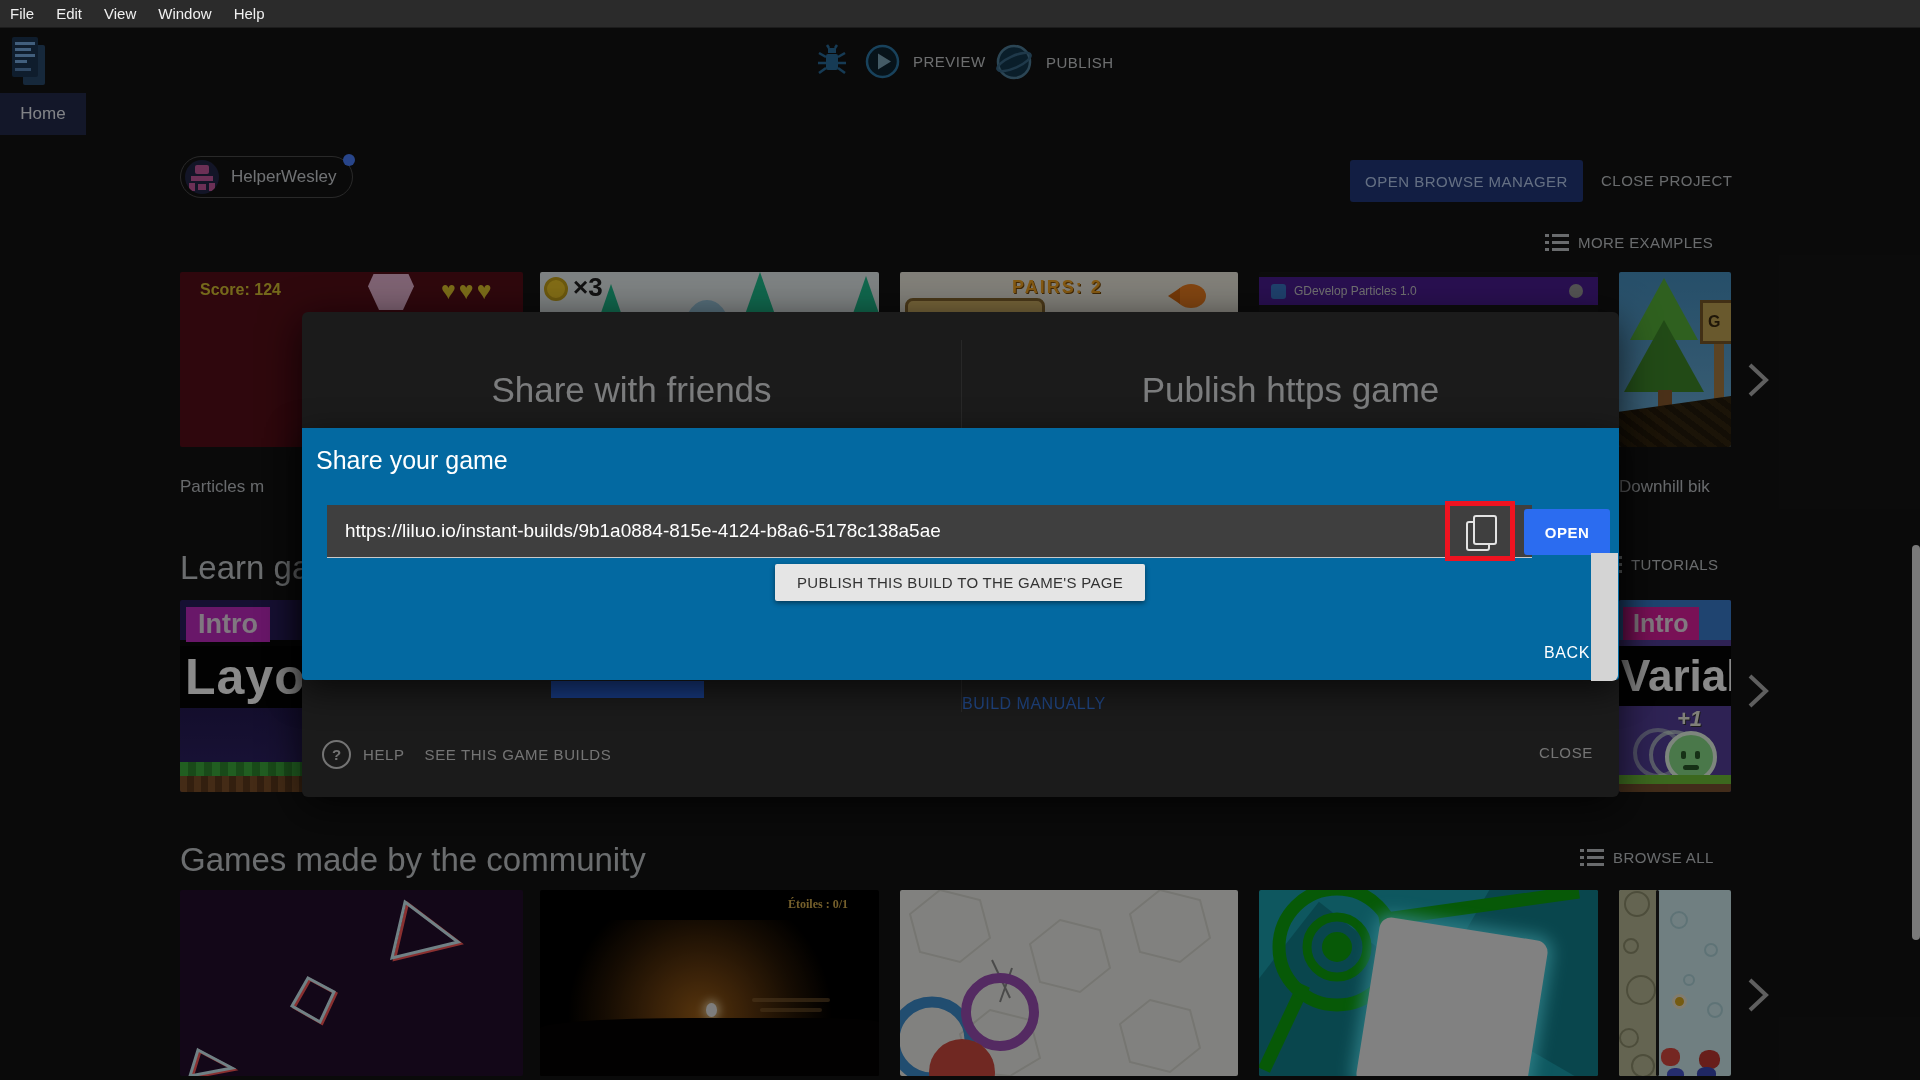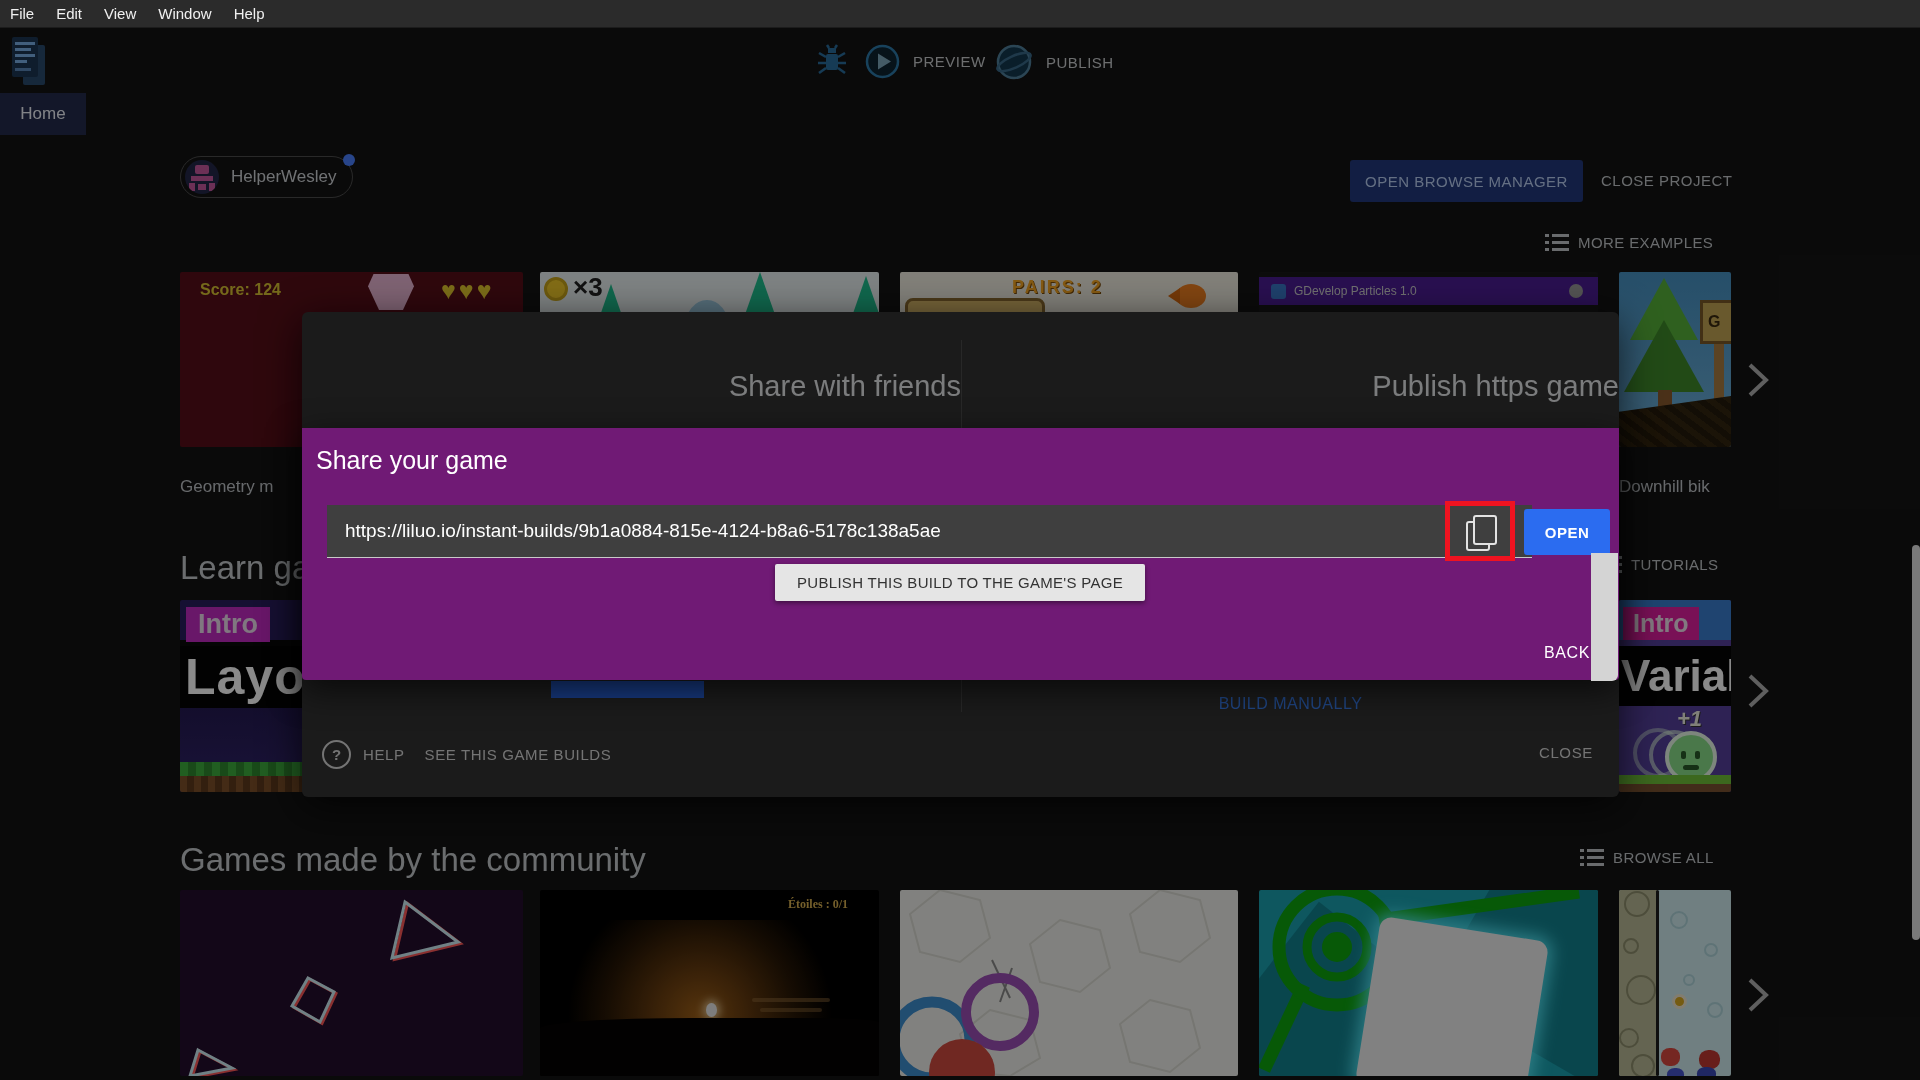--- a/index.html
+++ b/index.html
@@ -28,22 +28,22 @@
   
   .chip{position:absolute;left:180px;top:156px;width:173px;height:42px;border:1px solid #4c4c4c;
         border-radius:21px;display:flex;align-items:center;gap:12px;padding-left:4px;box-sizing:border-box;}
   
   .btn-primary-dim{position:absolute;background:#22397c;color:#b9cdf2;font-size:15px;letter-spacing:.5px;
         display:flex;align-items:center;justify-content:center;border-radius:3px;}
   .txt-btn{color:#c2c6c9;font-size:15px;letter-spacing:.5px;}
   
   .outer-modal{position:absolute;left:302px;top:312px;width:1317px;height:485px;background:#333;
                border-radius:6px;z-index:10;box-shadow:0 10px 40px rgba(0,0,0,.7);}
-  .tab-title{font-size:29px;color:#e3e5e7;text-align:right;}
-  .inner-dialog{position:absolute;left:302px;top:428px;width:1317px;height:252px;background:#701a75;
+  .tab-title{font-size:35px;color:#e3e5e7;text-align:center;}
+  .inner-dialog{position:absolute;left:302px;top:428px;width:1317px;height:252px;background:#0369a1;
                 z-index:60;box-shadow:0 10px 34px rgba(0,0,0,.65);border-radius:0 0 4px 4px;}
   .url-field{position:absolute;left:25px;top:77px;width:1205px;height:52px;background:#3f3f3f;
              border-bottom:1.5px solid #c9c9c9;display:flex;align-items:center;}
   .url-text{color:#fff;font-size:19px;padding-left:18px;white-space:nowrap;}
   .open-btn{position:absolute;left:1222px;top:81px;width:86px;height:46px;background:#2b6cf0;color:#fff;
             font-size:15px;font-weight:bold;letter-spacing:.5px;display:flex;align-items:center;
             justify-content:center;border-radius:3px;}
   .pub-btn{position:absolute;left:473px;top:136px;width:370px;height:37px;background:#e5e5e5;color:#333;
            font-size:15px;letter-spacing:.3px;display:flex;align-items:center;justify-content:center;
            border-radius:2px;box-shadow:0 2px 5px rgba(0,0,0,.45);}
@@ -195,21 +195,21 @@
     </div>
     <div class="ab" style="left:-8px;top:132px;width:130px;height:55px;transform:rotate(-8deg);background:repeating-linear-gradient(45deg,#33250f 0 6px,#241a0c 6px 12px);"></div>
   </div>
 
   <div class="ab chev" style="left:1744px;top:361px;">
     <svg width="28" height="38" viewBox="0 0 28 38">
       <polyline points="6,4 22,19 6,34" fill="none" stroke="#b0b0b0" stroke-width="4"></polyline>
     </svg>
   </div>
 
-  <div class="ab caption" style="left:180px;top:477px;">Geometry m</div>
+  <div class="ab caption" style="left:180px;top:477px;">Particles m</div>
   <div class="ab caption" style="left:1619px;top:477px;">Downhill bik</div>
 
   <div class="ab sec-title" style="left:180px;top:549px;">Learn ga</div>
 
   <div class="ab link-row" style="left:1598px;top:555px;">
     <svg class="list-ic" width="24" height="19" viewBox="0 0 24 19">
       <g fill="#c2c6c9">
           <rect x="0" y="1" width="4" height="3"></rect>
           <rect x="7" y="1" width="17" height="3"></rect>
       <rect x="0" y="8" width="4" height="3"></rect>
@@ -357,21 +357,21 @@
     </svg>
   </div>
 
   <div class="ab" style="left:1912px;top:545px;width:8px;height:395px;background:#e0e0e0;border-radius:4px;"></div>
 
   <div class="outer-modal">
     <div class="ab" style="left:659px;top:28px;width:1px;height:372px;background:#4a4a4a;"></div>
     <div class="ab tab-title" style="left:0;top:58px;width:659px;">Share with friends</div>
     <div class="ab tab-title" style="left:660px;top:58px;width:657px;">Publish https game</div>
     <div class="ab" style="left:249px;top:369px;width:153px;height:17px;background:#2b6cf0;"></div>
-    <div class="ab" style="left:660px;top:383px;width:657px;text-align:center;font-size:16px;letter-spacing:.5px;color:#3a7ff0;">BUILD MANUALLY</div>
+    <div class="ab" style="left:660px;top:383px;width:657px;text-align:left;font-size:16px;letter-spacing:.5px;color:#3a7ff0;">BUILD MANUALLY</div>
     <div class="ab" style="left:20px;top:428px;display:flex;align-items:center;gap:12px;">
       <div class="help-circle">
           <span>?</span>
         </div>
       <span class="dlg-action">HELP</span>
       <span class="dlg-action" style="margin-left:8px;">SEE THIS GAME BUILDS</span>
     </div>
     <div class="ab dlg-action" style="left:1237px;top:432px;">CLOSE</div>
   </div>
 

